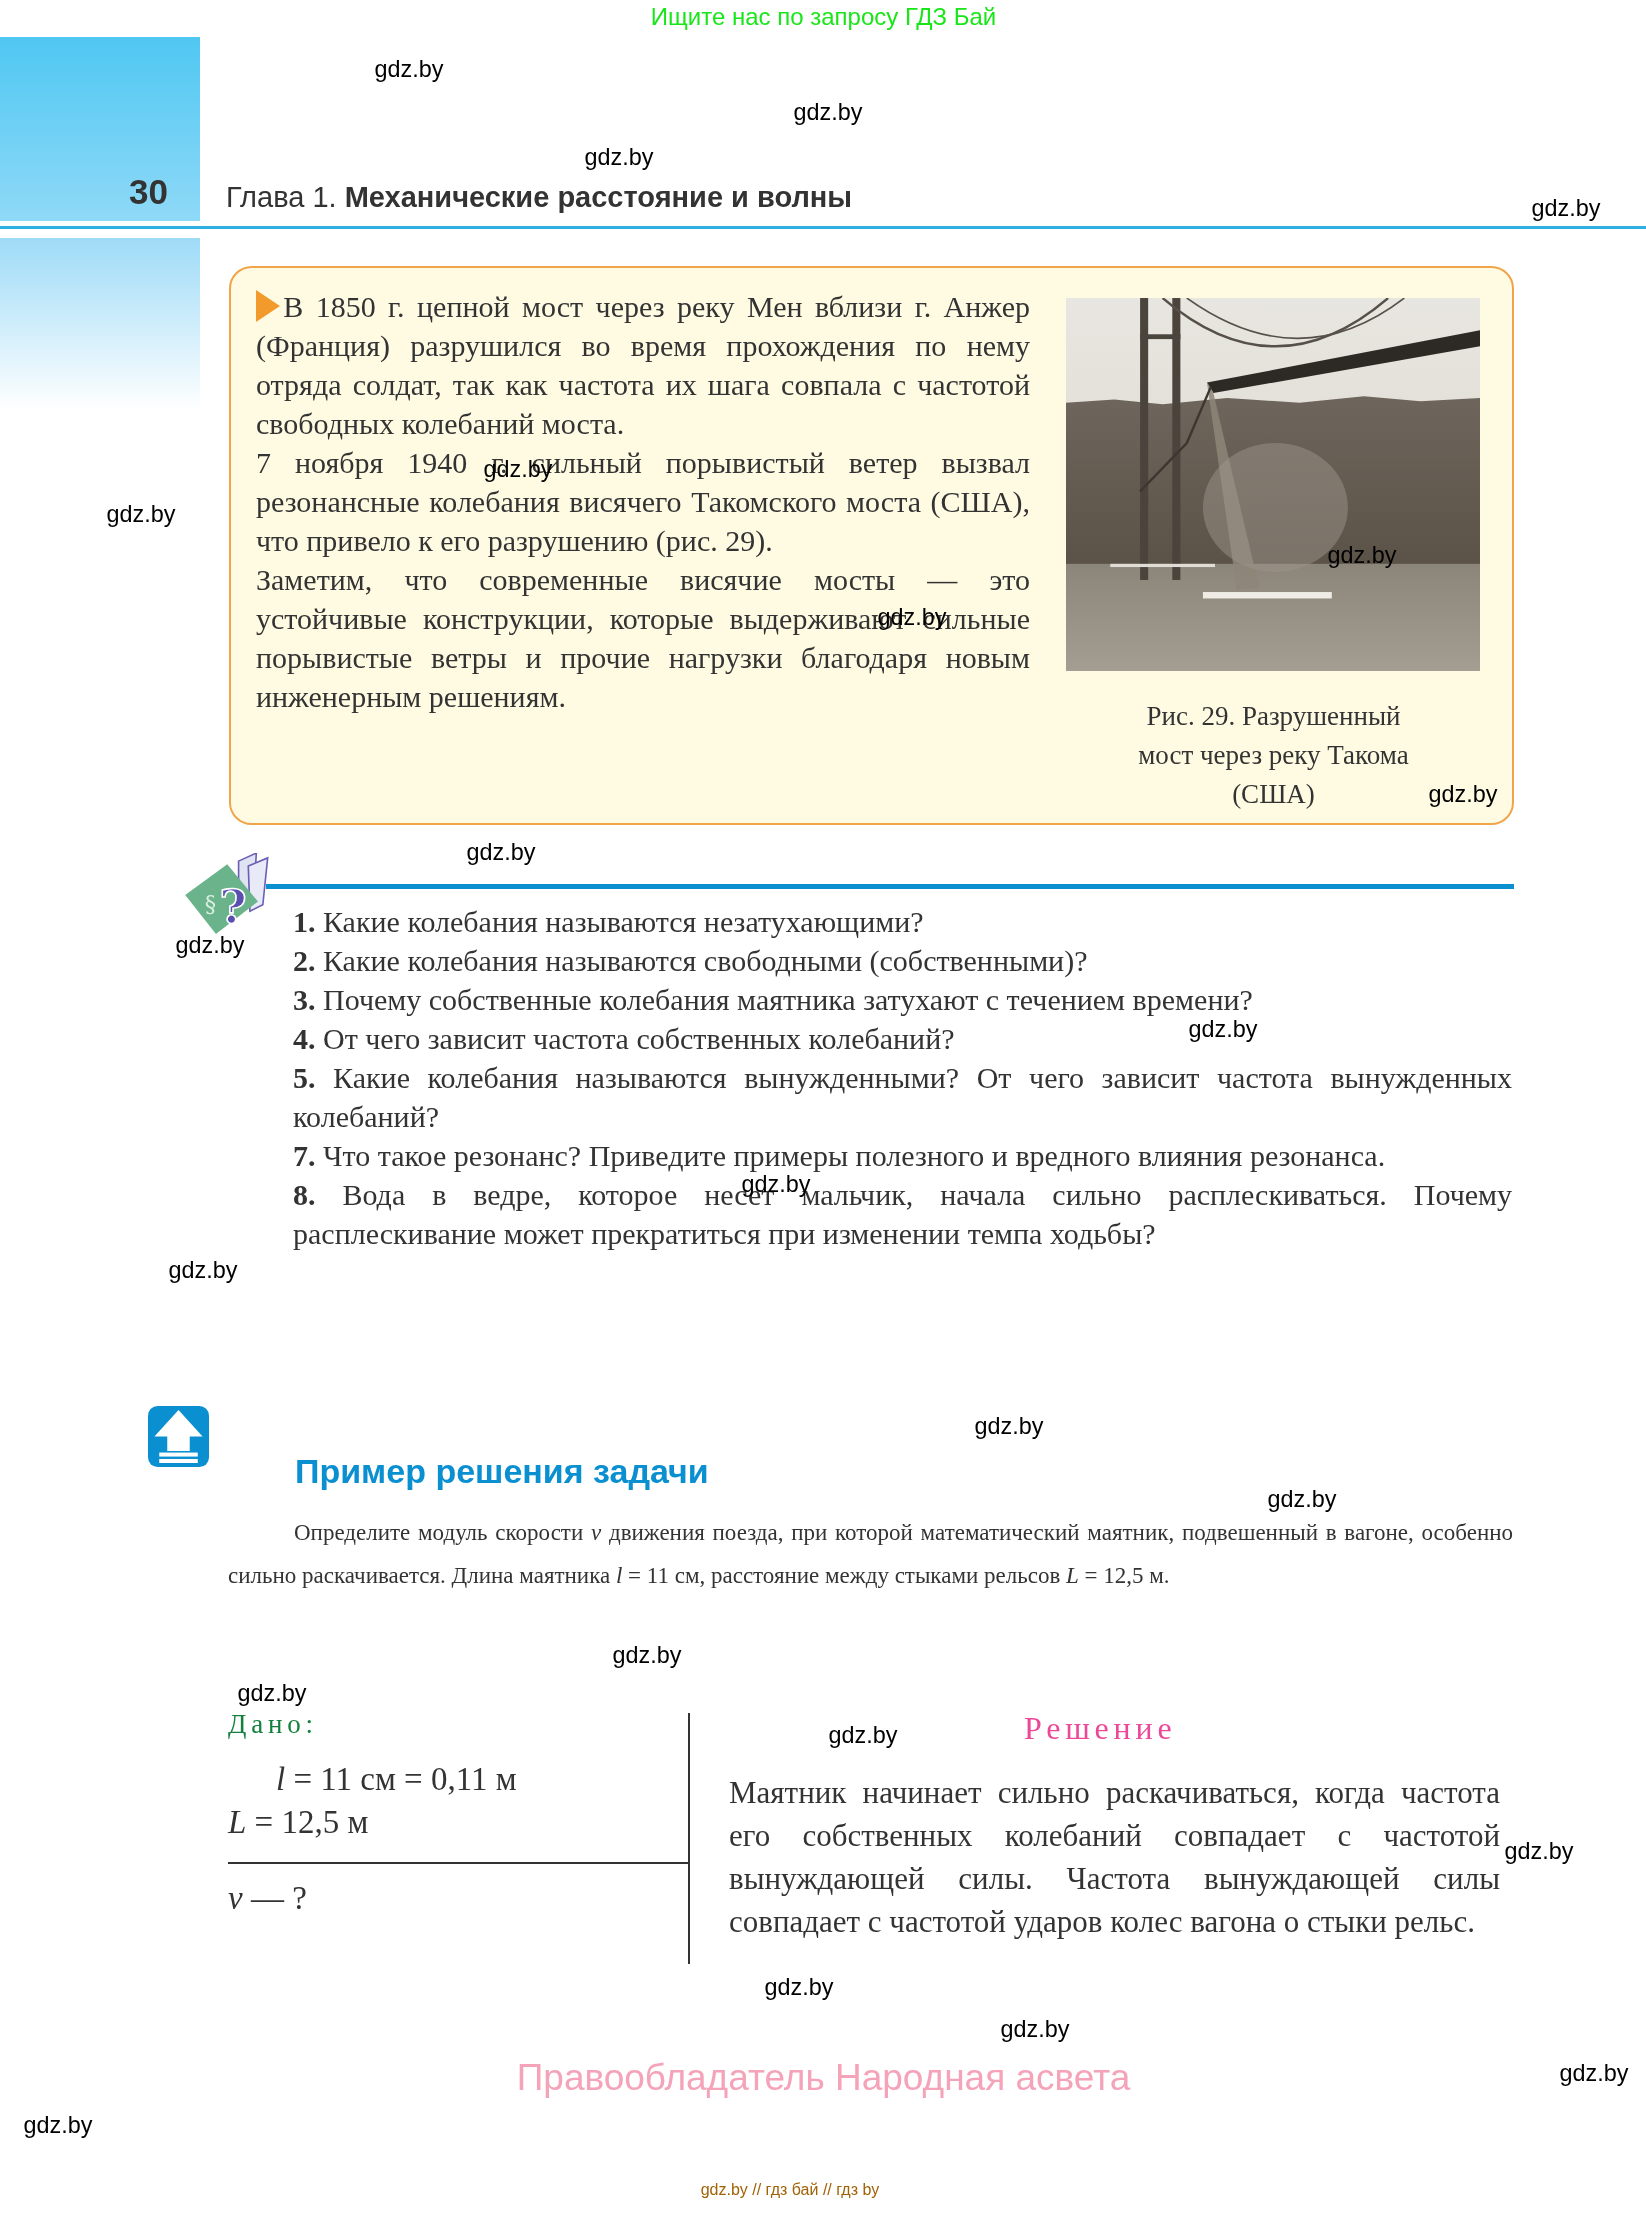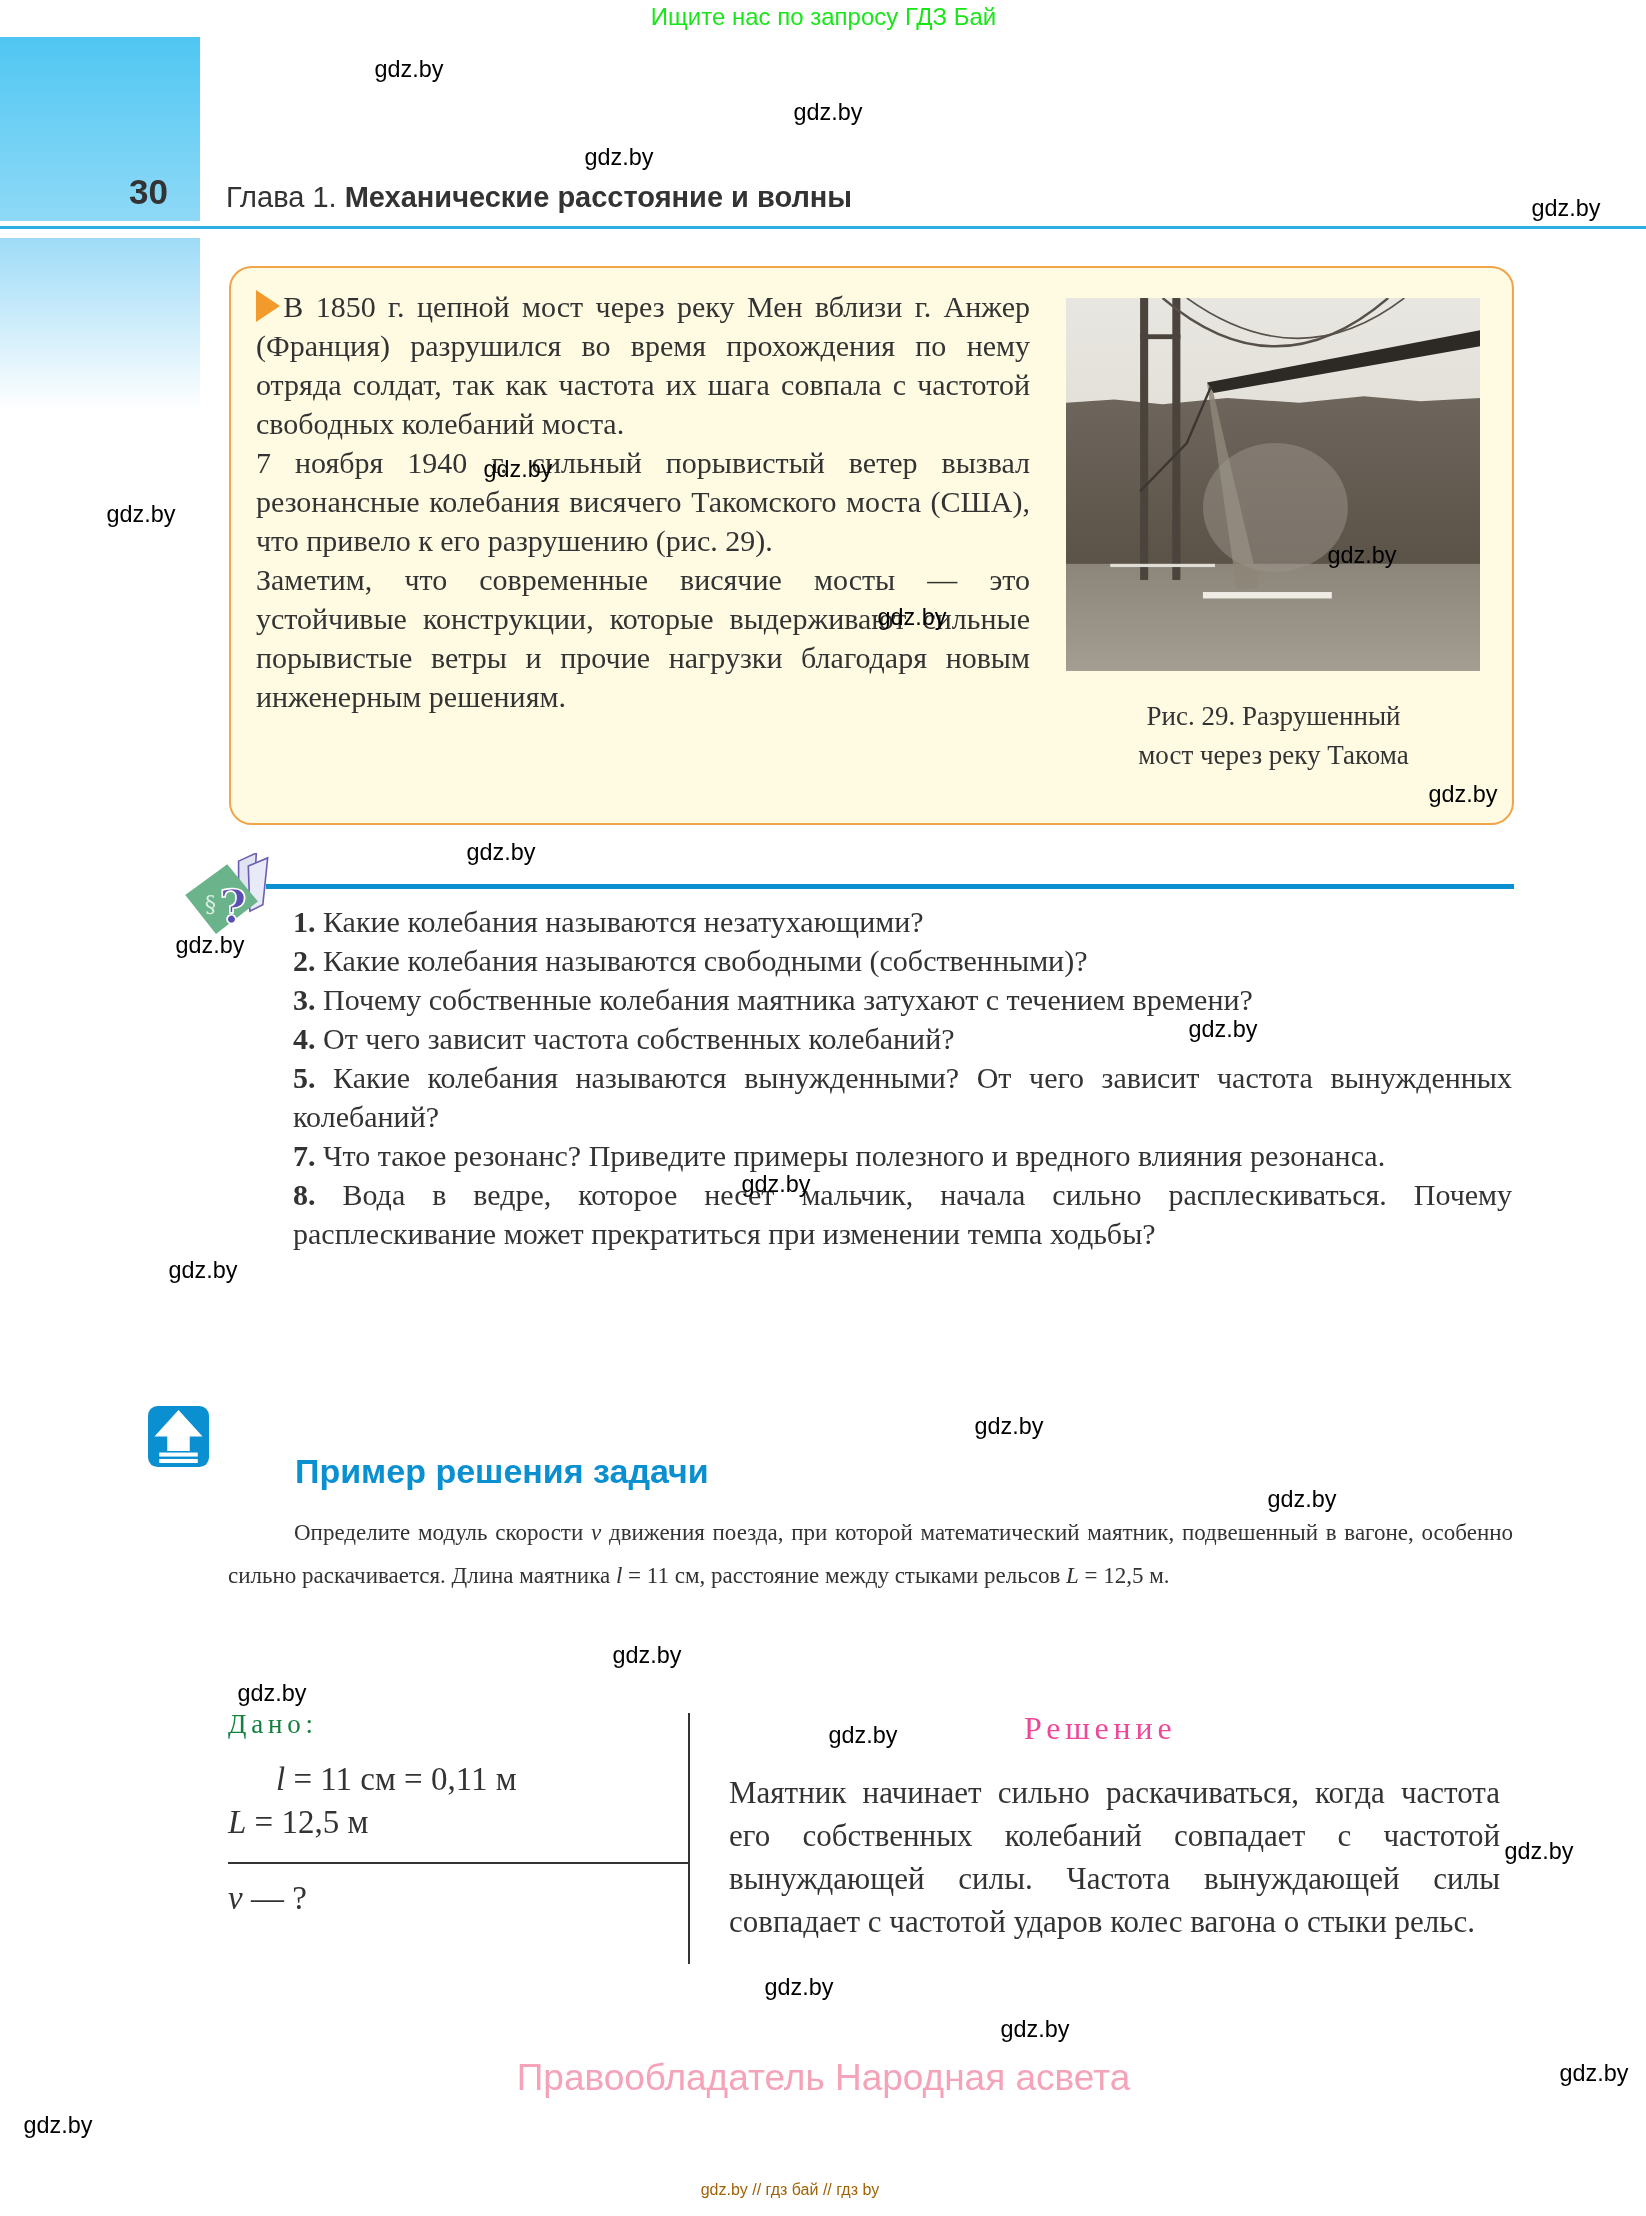--- a/index.html
+++ b/index.html
@@ -109,20 +109,21 @@
   <path d="M175 105 L183 118 L240 360 L212 362 Z" fill="#8d8678" opacity="0.85"></path>
   <path d="M180 110 L150 180 L92 240" stroke="#3d3731" stroke-width="3" fill="none"></path>
   <ellipse cx="260" cy="260" rx="90" ry="80" fill="#9b948a" opacity="0.5"></ellipse>
   <rect x="55" y="330" width="130" height="4" fill="#e0ddd6"></rect>
   <rect x="170" y="365" width="160" height="8" fill="#efece6"></rect>
 </svg>
 
 <div id="figure-caption" class="abs serif">
   <div>Рис. 29. Разрушенный</div>
   <div>мост через реку Такома</div>
+  <div>(США)</div>
 </div>
 
 <svg id="questions-icon" class="abs" viewBox="0 0 120 110">
   <polygon points="70,10 92,0 88,62 70,70" fill="#dfe3f2" stroke="#6a5fb5" stroke-width="2"></polygon>
   <polygon points="82,16 106,6 100,64 84,72" fill="#e8ebf7" stroke="#6a5fb5" stroke-width="2"></polygon>
   <polygon points="4,52 56,14 94,60 42,100" fill="#6bb38a"></polygon>
   <text x="28" y="72" font-family="DejaVu Serif, serif" font-size="28" fill="#d9efe2">§</text>
   <text x="46" y="86" font-family="DejaVu Serif, serif" font-weight="bold" font-size="58" fill="#5a4fb0" stroke="#ffffff" stroke-width="2">?</text>
 </svg>
 <div id="questions-rule" class="abs"></div>

